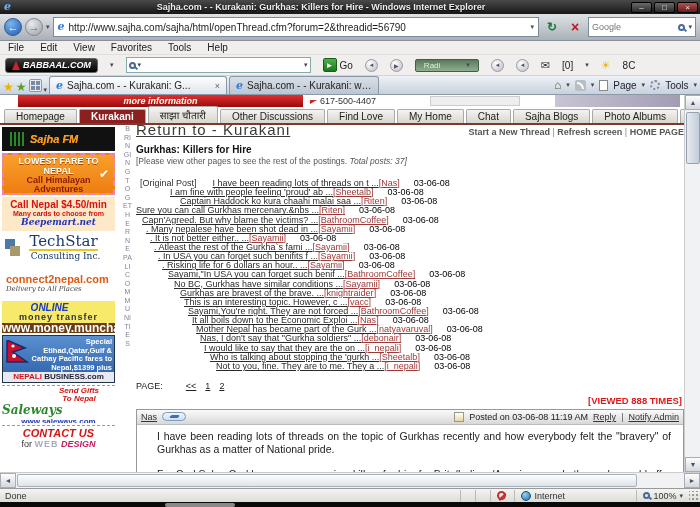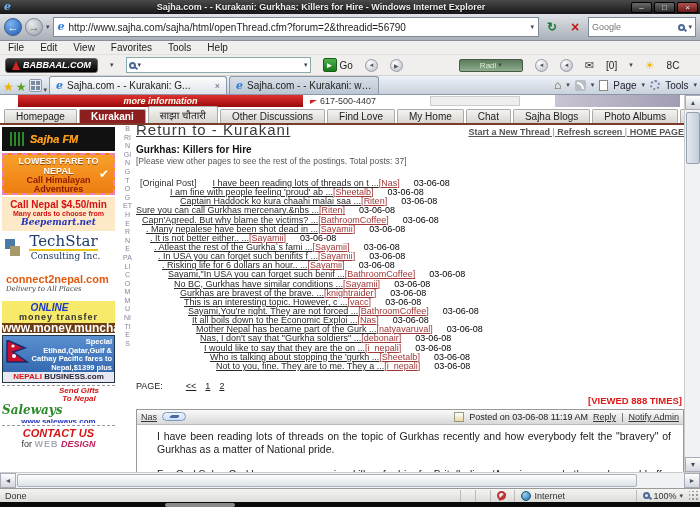--- a/index.html
+++ b/index.html
@@ -31,21 +31,21 @@
   #menurow{position:absolute;left:0;top:41px;width:700px;height:14px;background:#f0efed;display:flex;align-items:center;gap:16px;padding:0 8px;font-size:10px;color:#222;border-bottom:1px solid #e0dfdc;}
   
   #toolrow{position:absolute;left:0;top:55px;width:700px;height:21px;background:#f0efed;border-bottom:1px solid #d5d4d0;display:flex;align-items:center;gap:12px;padding:0 5px;}
   #brand{height:15px;background:linear-gradient(#3a3a3a,#000);border:1px solid #666;border-radius:3px;color:#fff;font-weight:bold;font-style:italic;font-size:9px;display:flex;align-items:center;gap:3px;padding:0 6px;}
   .flame{width:0;height:0;border-left:4px solid transparent;border-right:4px solid transparent;border-bottom:9px solid #d42222;}
   #toolcombo{width:185px;height:16px;background:#fff;border:1px solid #8aa;display:flex;align-items:center;padding:0 2px;gap:2px;}
   #toolcombo input{flex:1;border:none;outline:none;font-size:9px;}
   #gobtn{display:flex;align-items:center;gap:3px;}
   #gobtn .goicon{width:14px;height:14px;background:linear-gradient(#4db04d,#1a7a1a);border:1px solid #166016;border-radius:2px;color:#fff;font-size:8px;display:flex;align-items:center;justify-content:center;}
   .pcirc{width:13px;height:13px;border-radius:50%;background:radial-gradient(circle at 35% 30%,#fff,#b8bcc2);border:1px solid #99a;display:flex;align-items:center;justify-content:center;font-size:6px;color:#556;}
-  #lcd{width:64px;height:13px;background:linear-gradient(#5a7a5a,#8fae8f);border:1px solid #4a5a4a;border-radius:2px;color:#d9efd9;font-size:8px;display:flex;align-items:center;justify-content:space-between;padding:0 20px;margin-left:44px;}
+  #lcd{width:64px;height:13px;background:linear-gradient(#5a7a5a,#8fae8f);border:1px solid #4a5a4a;border-radius:2px;color:#d9efd9;font-size:8px;display:flex;align-items:center;justify-content:space-between;padding:0 8px;}
   .sun{color:#f0b400;font-size:11px;}
   .mailicon{font-size:11px;color:#333;}
   
   #tabrow{position:absolute;left:0;top:76px;width:700px;height:19px;background:linear-gradient(#eef2f7,#c8d1dc);border-bottom:1px solid #8a98a8;display:flex;align-items:flex-end;padding:0 3px;gap:2px;font-size:10px;}
   .star{color:#e8b400;font-size:12px;line-height:14px;}
   .star.add{color:#5aa020;}
   .qt{width:13px;height:13px;border:1px solid #8a98a8;border-radius:2px;background:#e8ecf2;display:grid;grid-template-columns:4px 4px;grid-template-rows:4px 4px;gap:1px;padding:1px;margin-bottom:2px;}
   .qt i{background:#7a8aa0;}
   .tab{height:18px;display:flex;align-items:center;gap:4px;padding:0 6px;border:1px solid #8a98a8;border-bottom:none;border-radius:3px 3px 0 0;white-space:nowrap;overflow:hidden;}
   .tab.active{background:linear-gradient(#fdfdfd,#dfe5ec);width:178px;}
@@ -121,25 +121,25 @@
   #ad-web .l1{color:#d41414;font-style:italic;font-weight:bold;font-size:11px;line-height:11px;}
   #ad-web .row2{font-size:9px;color:#333;}
   #ad-web .w{color:#aab;font-weight:bold;letter-spacing:1px;}
   #ad-web .d{color:#c02060;font-style:italic;font-weight:bold;}
   #verttext{position:absolute;right:1px;top:0;width:9px;height:347px;font-size:7px;line-height:8.6px;color:#8a7f9a;word-break:break-all;text-align:center;}
   
   #main{position:absolute;left:136px;top:26px;width:548px;height:351px;}
   #returnrow{display:flex;align-items:baseline;}
   #returnlink{font-size:15px;letter-spacing:1px;color:#3a3a3a;text-decoration:underline;}
   #actions{margin-left:auto;font-size:9px;font-weight:bold;color:#555;white-space:nowrap;}
-  .actlink{color:#555;text-decoration:underline;}
+  .actlink{color:#555;}
   .actlink:not(:last-child)::after{content:" | ";text-decoration:none;color:#888;font-weight:normal;}
   #threadtitle{font-size:10px;font-weight:bold;color:#111;margin-top:6px;}
   #notice{font-size:8.5px;color:#555;margin-top:1px;}
-  #notice .it{}
+  #notice .it{font-style:italic;}
   #tlist{margin-top:13px;}
   .trow{white-space:nowrap;font-size:9px;line-height:9.15px;height:9.15px;overflow:hidden;}
   .tind{display:inline-block;height:1px;}
   .tpre{color:#333;margin-right:16px;}
   .tpre:empty{display:none;margin:0;}
   .tsub{color:#2a2a2a;text-decoration:underline;}
   .tuser{color:#a03838;text-decoration:underline;}
   .tuser::before{content:"[";}
   .tuser::after{content:"]";}
   .tdate{color:#000;margin-left:14px;}

